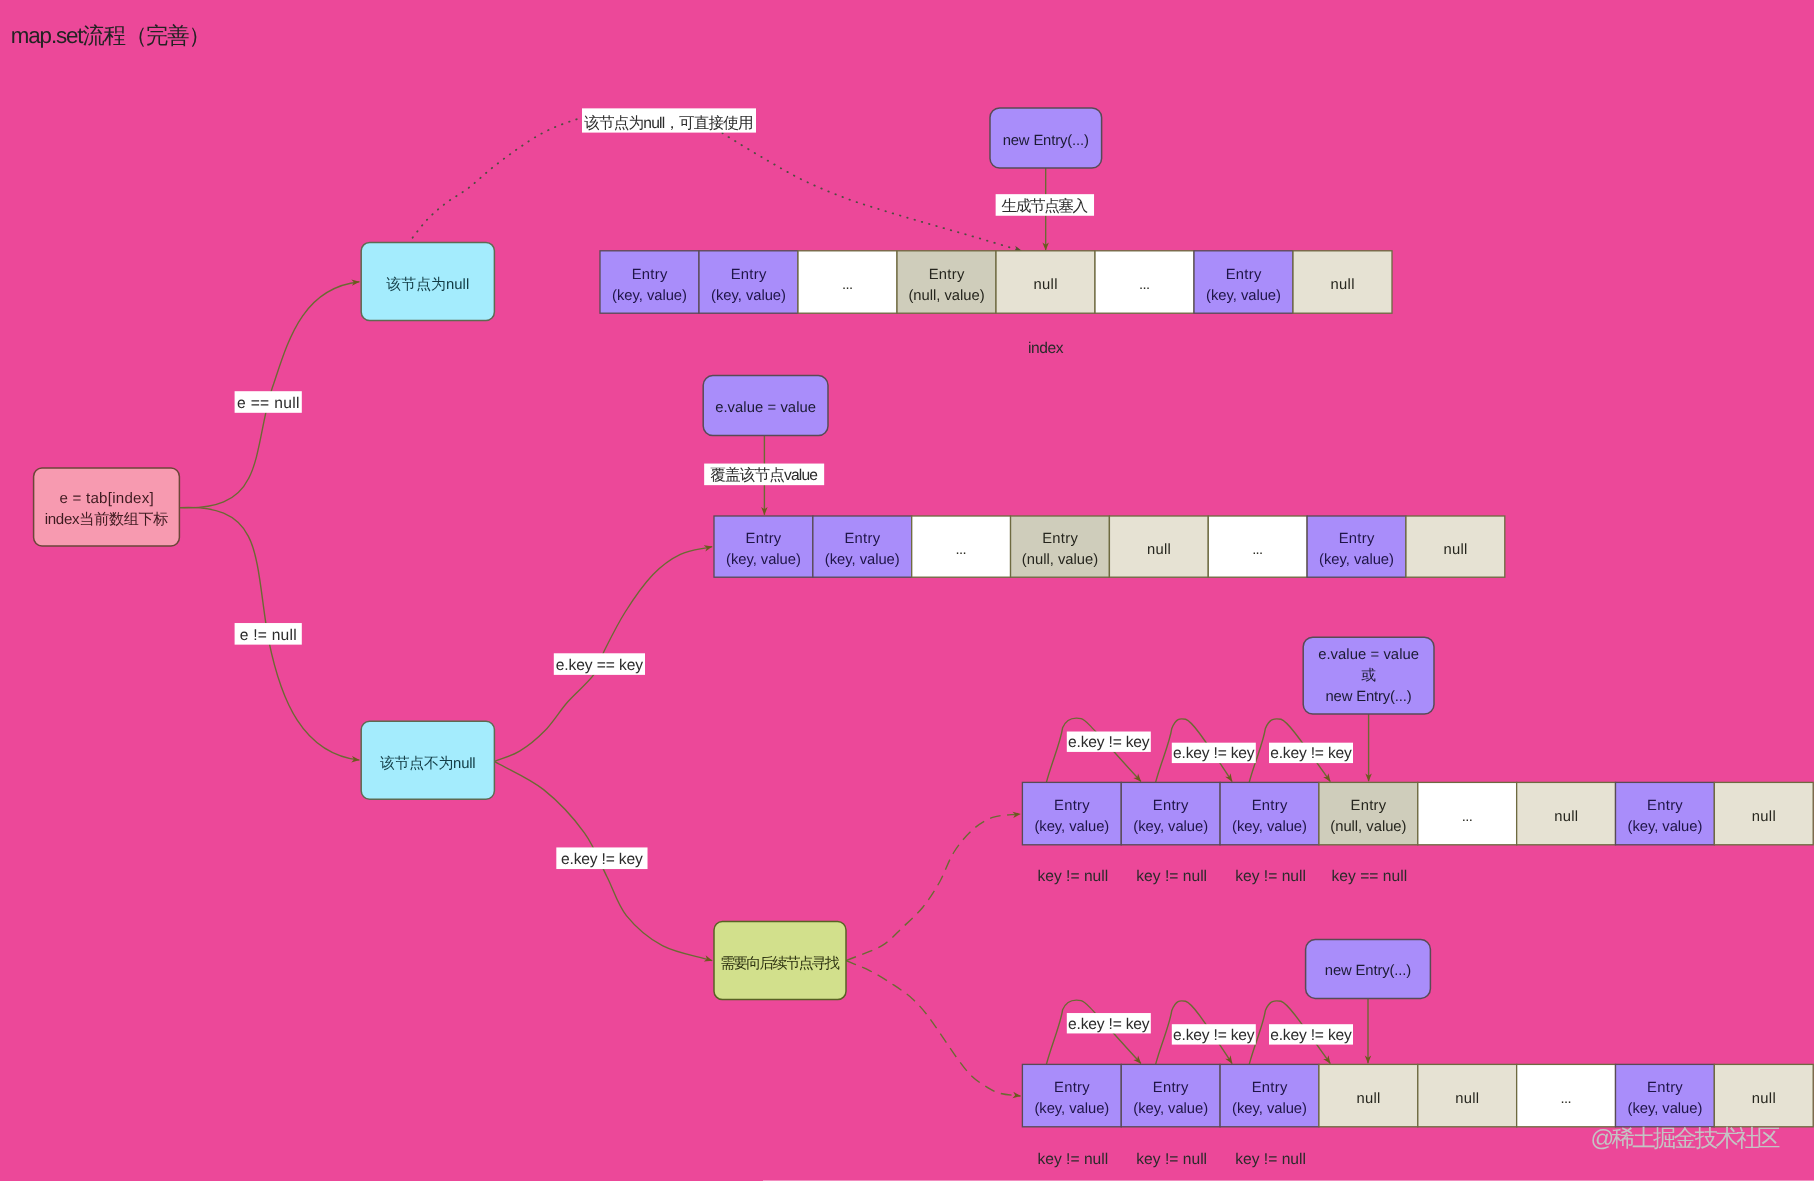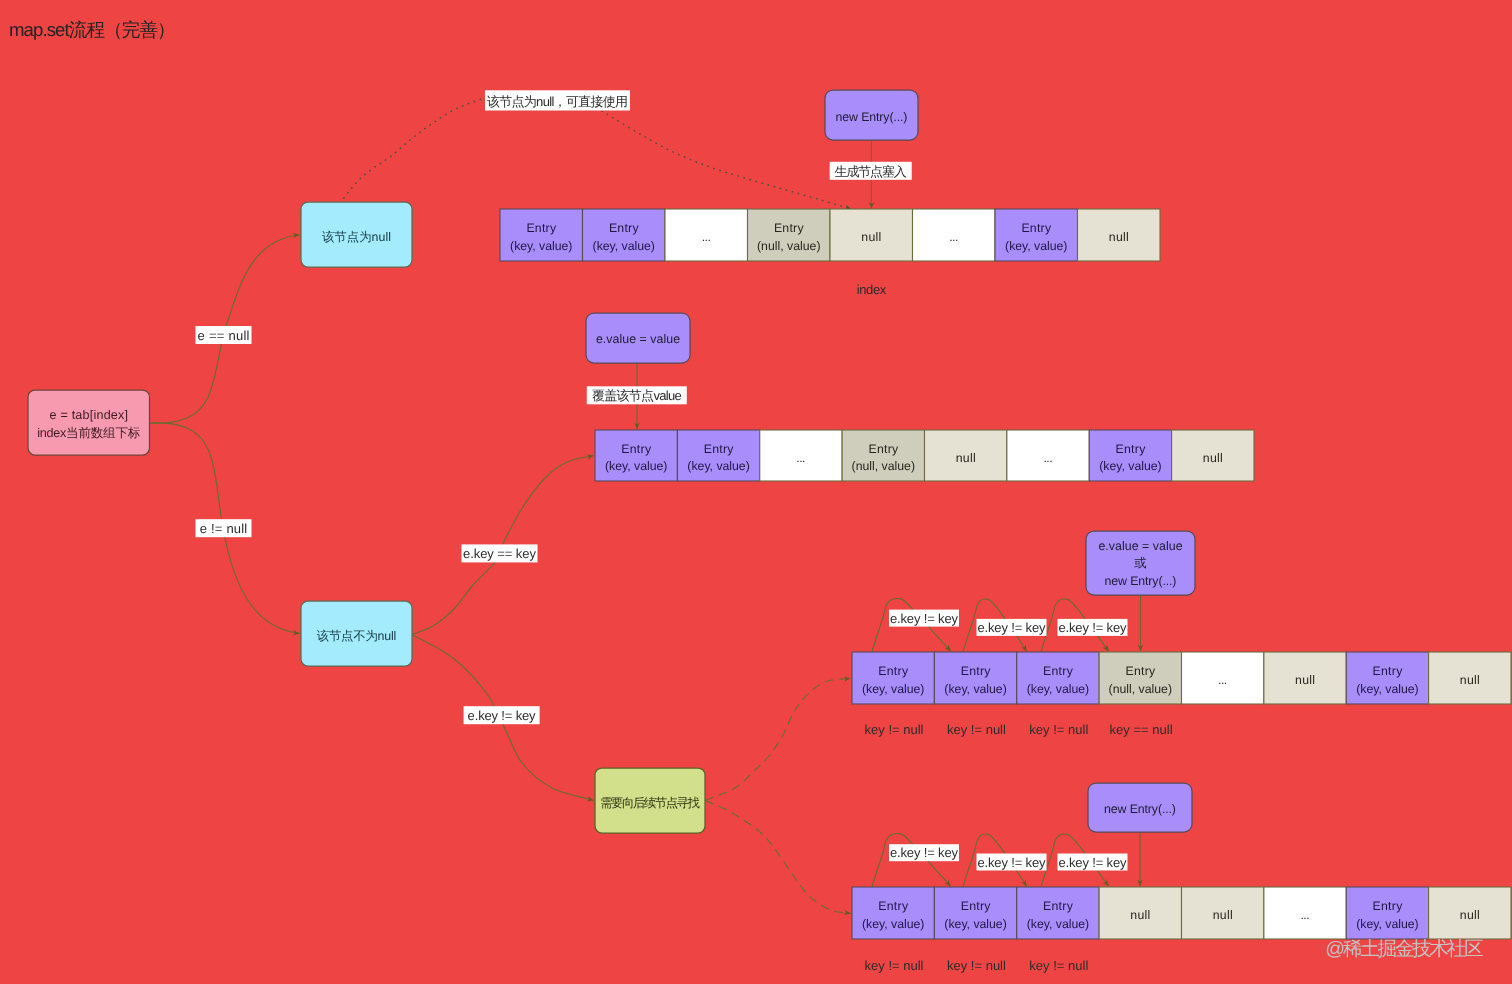--- a/index.html
+++ b/index.html
@@ -1,20 +1,20 @@
 <!DOCTYPE html>
 <html><head>
 <meta charset="utf-8">
 <title>map.set</title>
 <style>
   html,body{margin:0;padding:0;background:#ffffff;}
   body{width:1512px;height:984px;overflow:hidden;
        font-family:"Liberation Sans",sans-serif;
        -webkit-font-smoothing:antialiased;text-rendering:geometricPrecision;}
-  #stage{position:relative;width:1512px;height:984px;background:#ef4444;}
+  #stage{position:relative;width:1512px;height:984px;background:#ec4899;}
   svg{display:block;position:absolute;left:0;top:0;}
   text{font-family:"Liberation Sans",sans-serif;
        -webkit-font-smoothing:antialiased;text-rendering:geometricPrecision;}
   .ttl{font-size:18.6px;fill:#232323;}
   .nodetext{font-size:12.35px;fill:#1b1b33;}
   .nodetext-cyan{font-size:12.4px;fill:#123b44;}
   .nodetext-pink{font-size:12.6px;fill:#3d1a1f;}
   .nodetext-green{font-size:12.4px;fill:#2c3110;}
   .celltext{font-size:12.3px;fill:#1f1547;}
   .celltext-dark{font-size:12.3px;fill:#26261e;}

